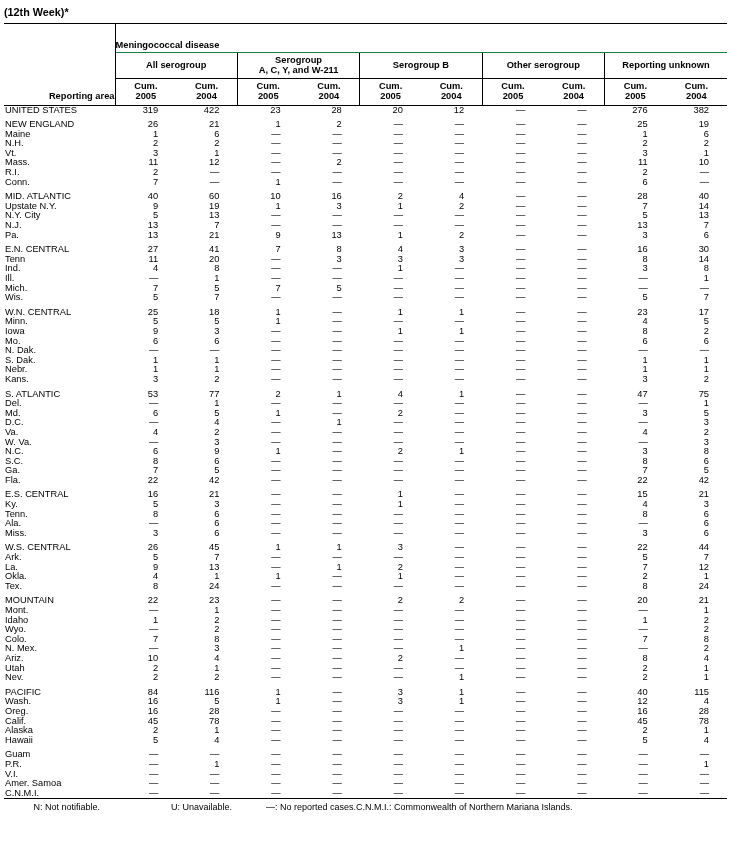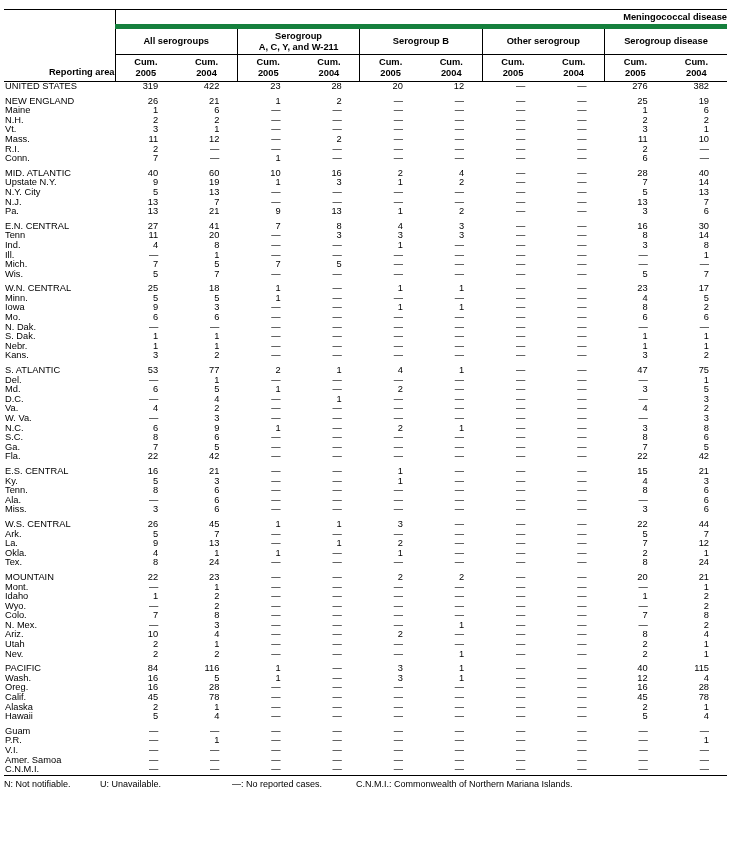--- a/index.html
+++ b/index.html
@@ -28,23 +28,23 @@
   thead tr:first-child th { border-top: 1px solid #000; }
 
   th.area-h {
     text-align: right;
     vertical-align: bottom;
     padding: 0 0 4px 1px;
     border-right: 1px solid #000;
     border-bottom: 1px solid #000;
   }
   th.disease-h {
-    text-align: right;
-    padding: 2px 0 2px 0;
-    border-bottom: 5px solid #15803d;
+    text-align: left;
+    padding: 16px 0 2px 0;
+    border-bottom: 1px solid #15803d;
   }
   th.group-h {
     text-align: center;
     vertical-align: middle;
     padding: 2px 1px 2px 1px;
     border-bottom: 1px solid #000;
     white-space: pre-line;
     line-height: 10.5px;
   }
   th.cum-h {
@@ -61,31 +61,32 @@
     line-height: 9.6px;
     height: 9.6px;
     padding: 0;
     white-space: nowrap;
     overflow: hidden;
   }
   tbody td.area { text-align: left; padding-left: 1px; }
   tbody td.num { text-align: right; padding-right: 18px; }
   tbody tr.gap td { height: 5px; line-height: 5px; font-size: 1px; }
 
-  .footnotes { margin-top: 3px; font-size: 9px; line-height: 11px; }
+  .footnotes { margin-top: 3px; font-size: 9px; line-height: 11px; text-align: right; }
   .fn-line1 { display: flex; }
   .fn-line1 .fn1 { width: 96px; }
   .fn-line1 .fn2 { width: 132px; }
   .fn-line1 .fn3 { width: 124px; }
   .fn-line2 { margin-top: 1px; }
 </style>
 </head>
 <body>
 
 <div class="title">
+  <div class="title-line2">(12th Week)*</div>
 </div>
 
 <table class="data-table">
   <colgroup>
     <col class="area-col">
     <col class="data-col">
       <col class="data-col">
     <col class="data-col">
       <col class="data-col">
     <col class="data-col">
@@ -94,26 +95,26 @@
       <col class="data-col">
     <col class="data-col">
       <col class="data-col">
   </colgroup>
   <thead>
     <tr>
       <th class="area-h" rowspan="3">Reporting area</th>
       <th class="disease-h" colspan="10">Meningococcal disease</th>
     </tr>
     <tr id="group-row">
-        <th colspan="2" class="group-h">All serogroups</th>
+        <th colspan="2" class="group-h">All serogroup</th>
         <th colspan="2" class="group-h vline">Serogroup
 A, C, Y, and W-211</th>
         <th colspan="2" class="group-h vline">Serogroup B</th>
         <th colspan="2" class="group-h vline">Other serogroup</th>
-        <th colspan="2" class="group-h vline">Serogroup disease</th>
+        <th colspan="2" class="group-h vline">Reporting unknown</th>
       </tr>
     <tr id="cum-row">
         <th class="cum-h">
           <div>Cum.</div>
           <div>2005</div>
         </th>
         <th class="cum-h">
           <div>Cum.</div>
           <div>2004</div>
         </th>

